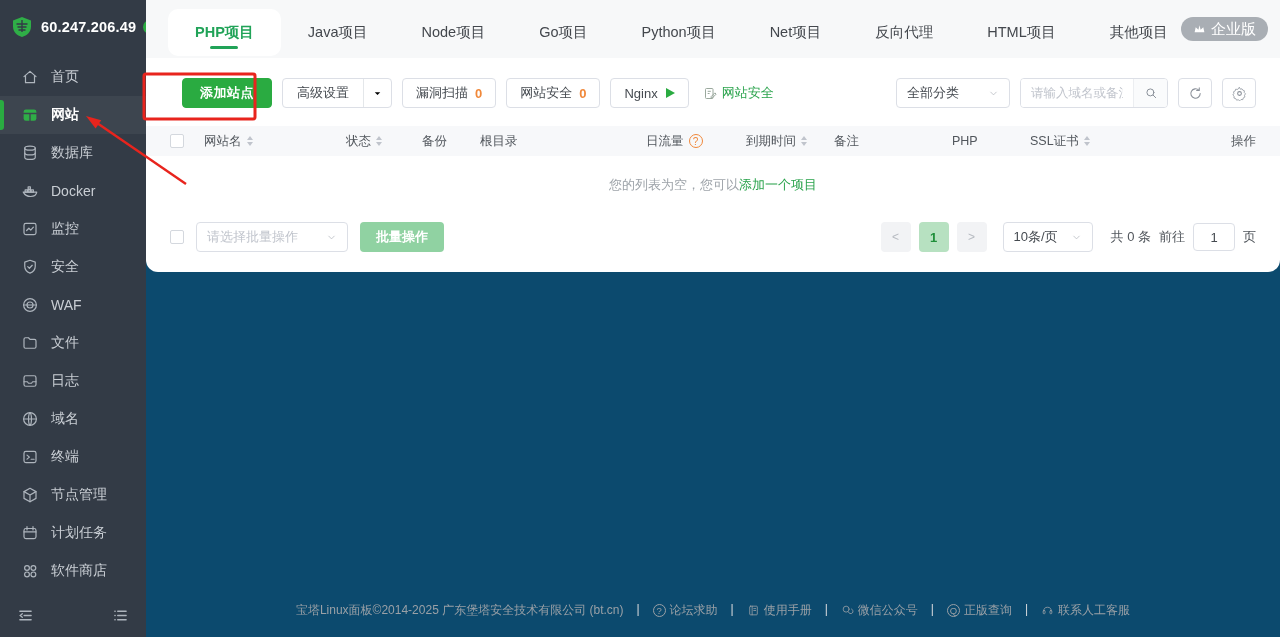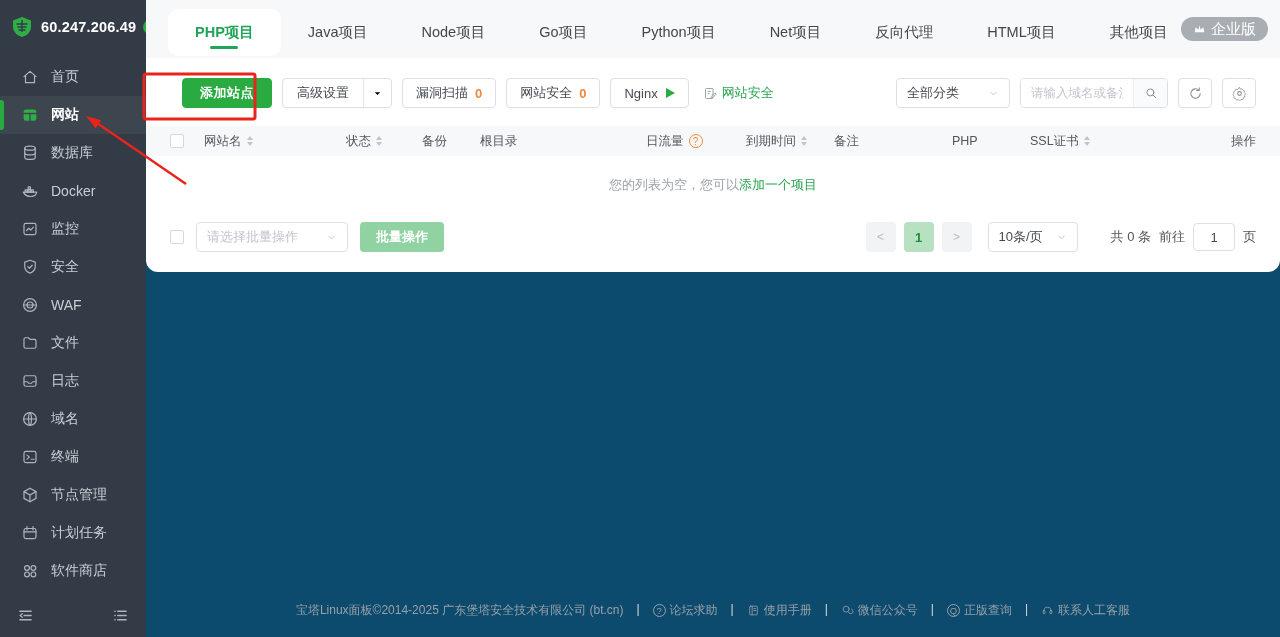--- a/index.html
+++ b/index.html
@@ -69,21 +69,21 @@
 
   
   .batch-row { display:flex; align-items:center; gap:12px; padding:8px 24px 20px 24px; }
   .batch-row .checkbox { margin-right:0; }
   .batch-select { width:152px; color:#c0c4cc; }
   .btn-batch { background:#90d2a2; border:none; color:#fff; padding:0 16px; font-weight:bold; }
   .pager { display:flex; align-items:center; gap:8px; }
   .page-btn { width:30px; height:30px; border-radius:4px; background:#f2f3f5; color:#b6bac0; display:flex; align-items:center; justify-content:center; cursor:pointer; font-size:12px; }
   .page-btn.current { background:#b7e1c1; color:#1f8f3a; font-weight:bold; font-size:13px; }
   .size-select { width:90px; margin-left:8px; }
-  .total-text { margin-left:25px; color:#51565c; }
+  .total-text { margin-left:10px; color:#51565c; }
   .goto-label { color:#51565c; }
   .goto-input { width:42px; height:28px; border:1px solid #dcdfe6; border-radius:4px; text-align:center; font-size:13px; color:#454a50; outline:none; font-family:inherit; }
 
   
   .footer { margin-top:auto; display:flex; justify-content:center; gap:13px; padding-bottom:18px; color:#9aa0a6; font-size:12px; }
   .footer .f-item { display:flex; align-items:center; gap:4px; cursor:pointer; }
   .footer .sep { color:#d8dadd; }
   .footer svg { stroke:currentColor; fill:none; stroke-width:1.5; stroke-linecap:round; stroke-linejoin:round; }
   .fq { width:13px; height:13px; border:1px solid #9aa0a6; border-radius:50%; font-size:9.5px; display:inline-flex; align-items:center; justify-content:center; }
 

